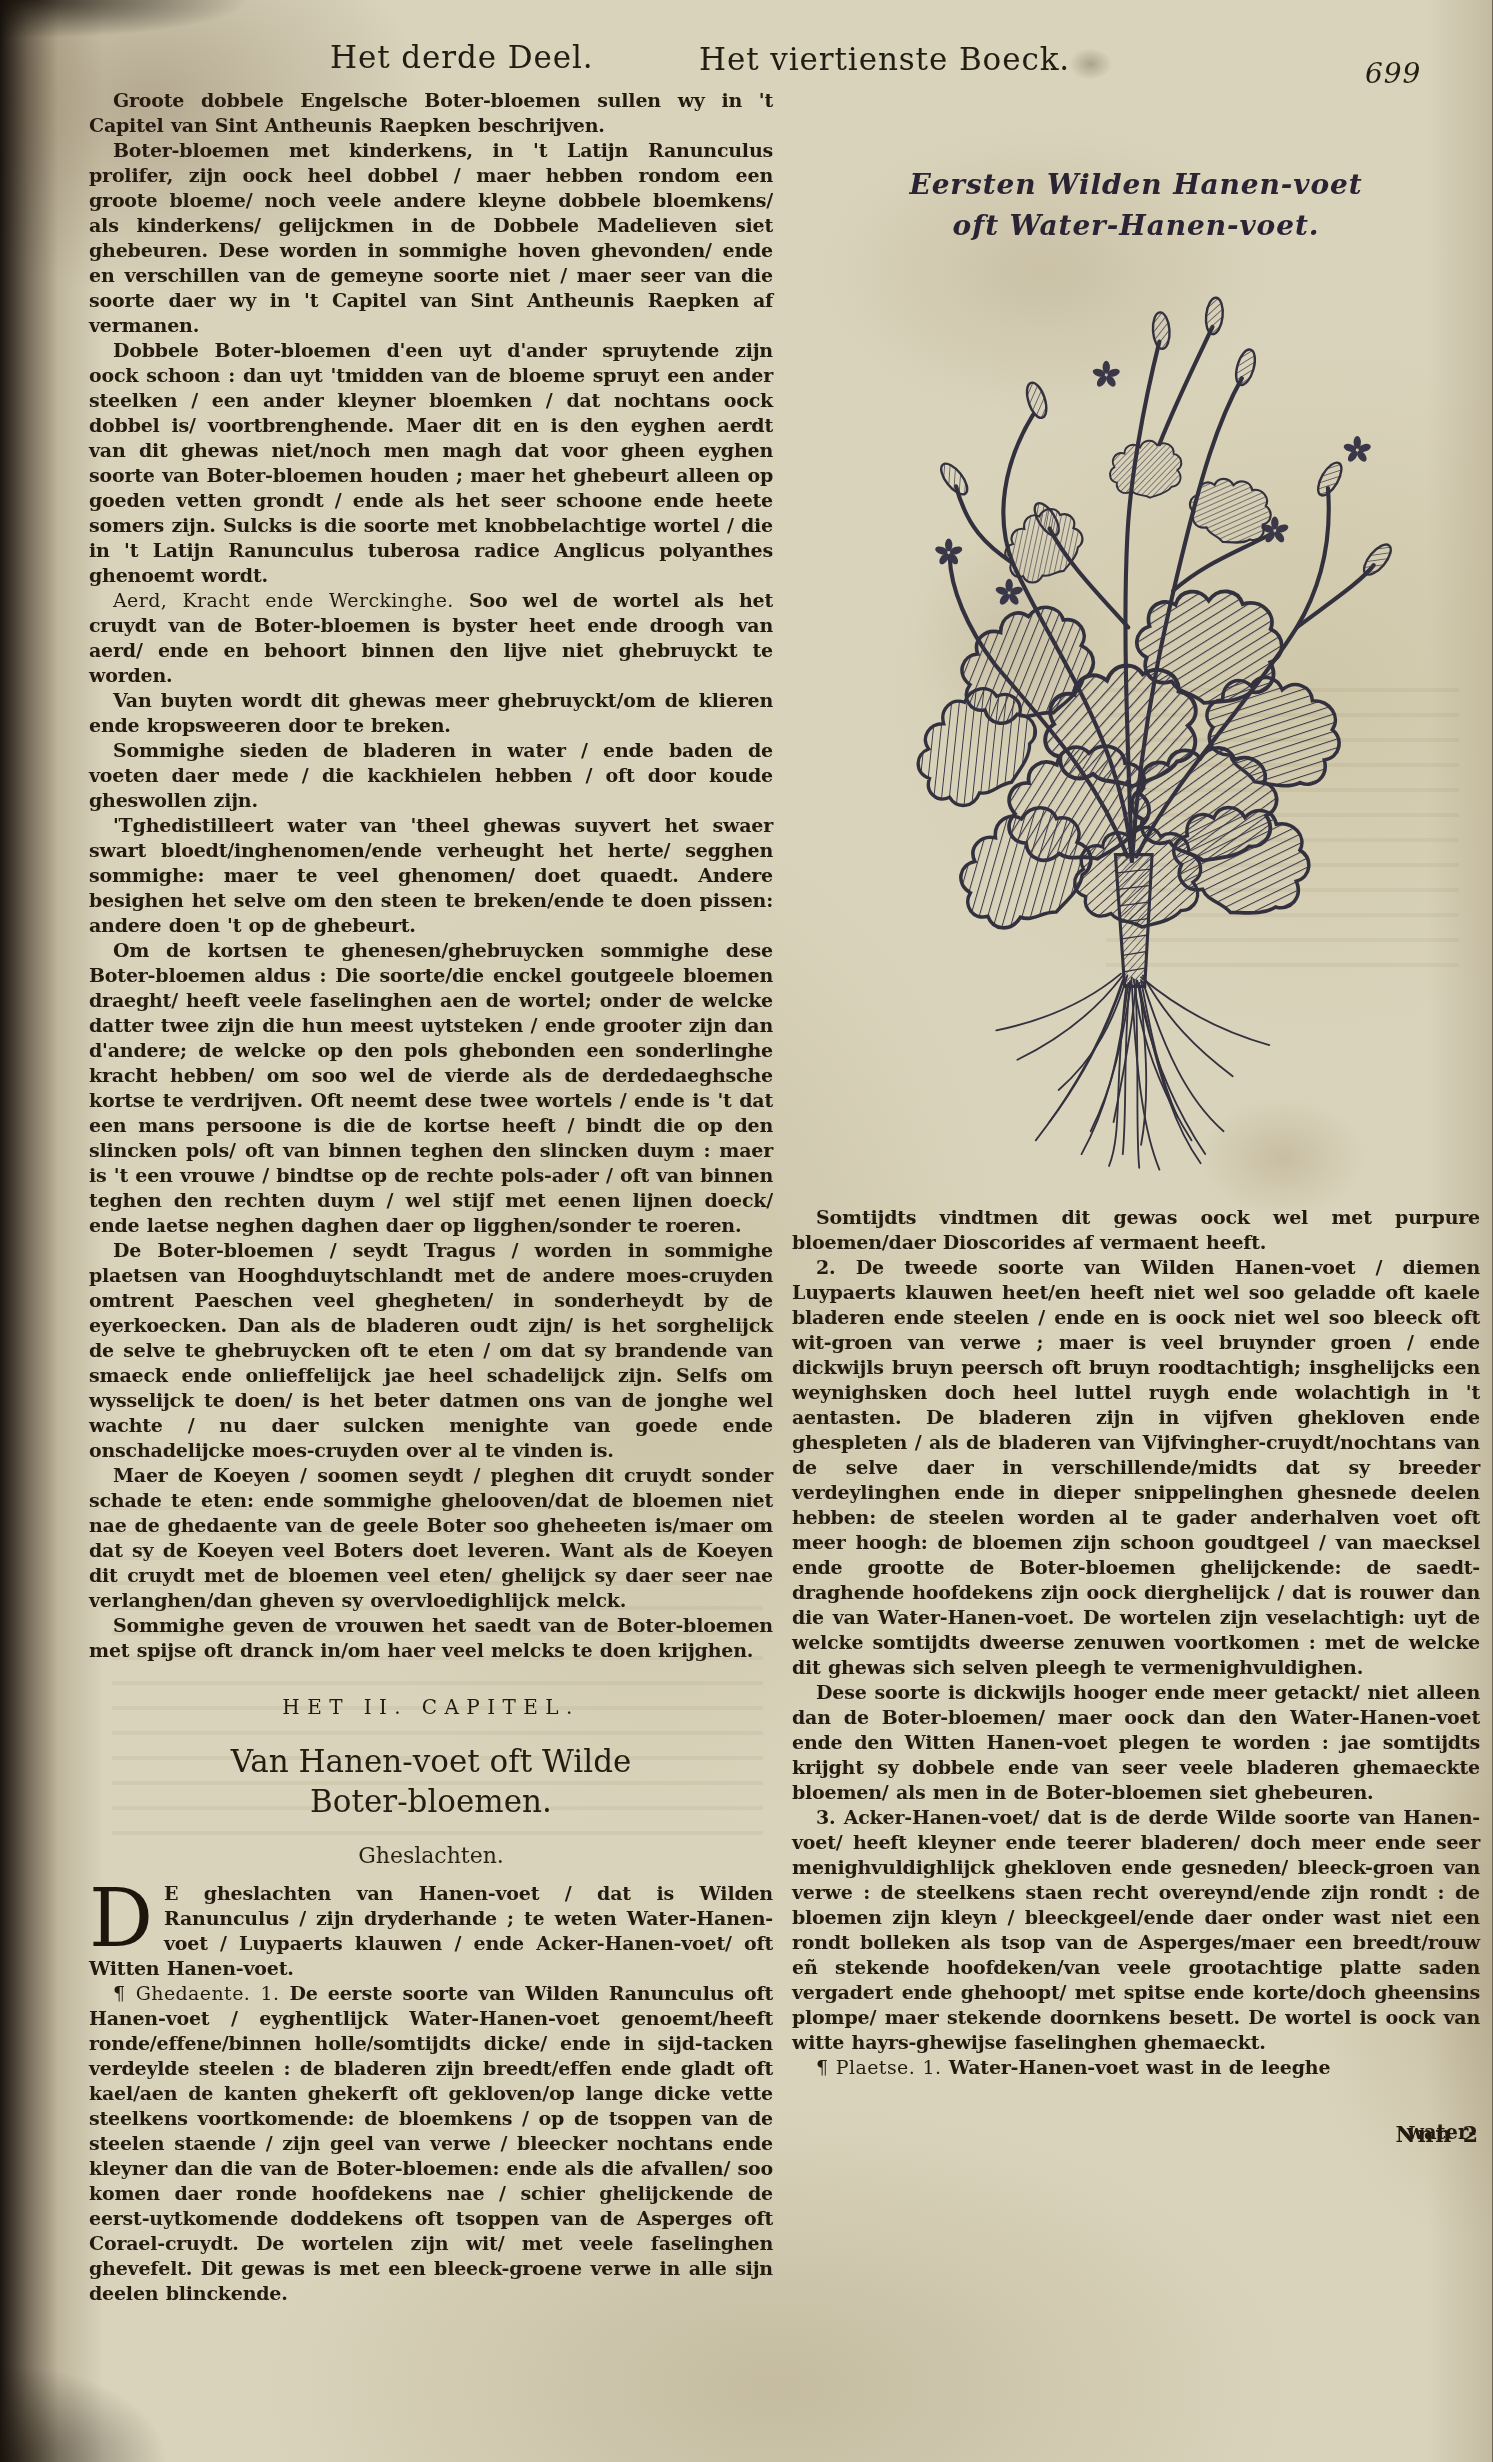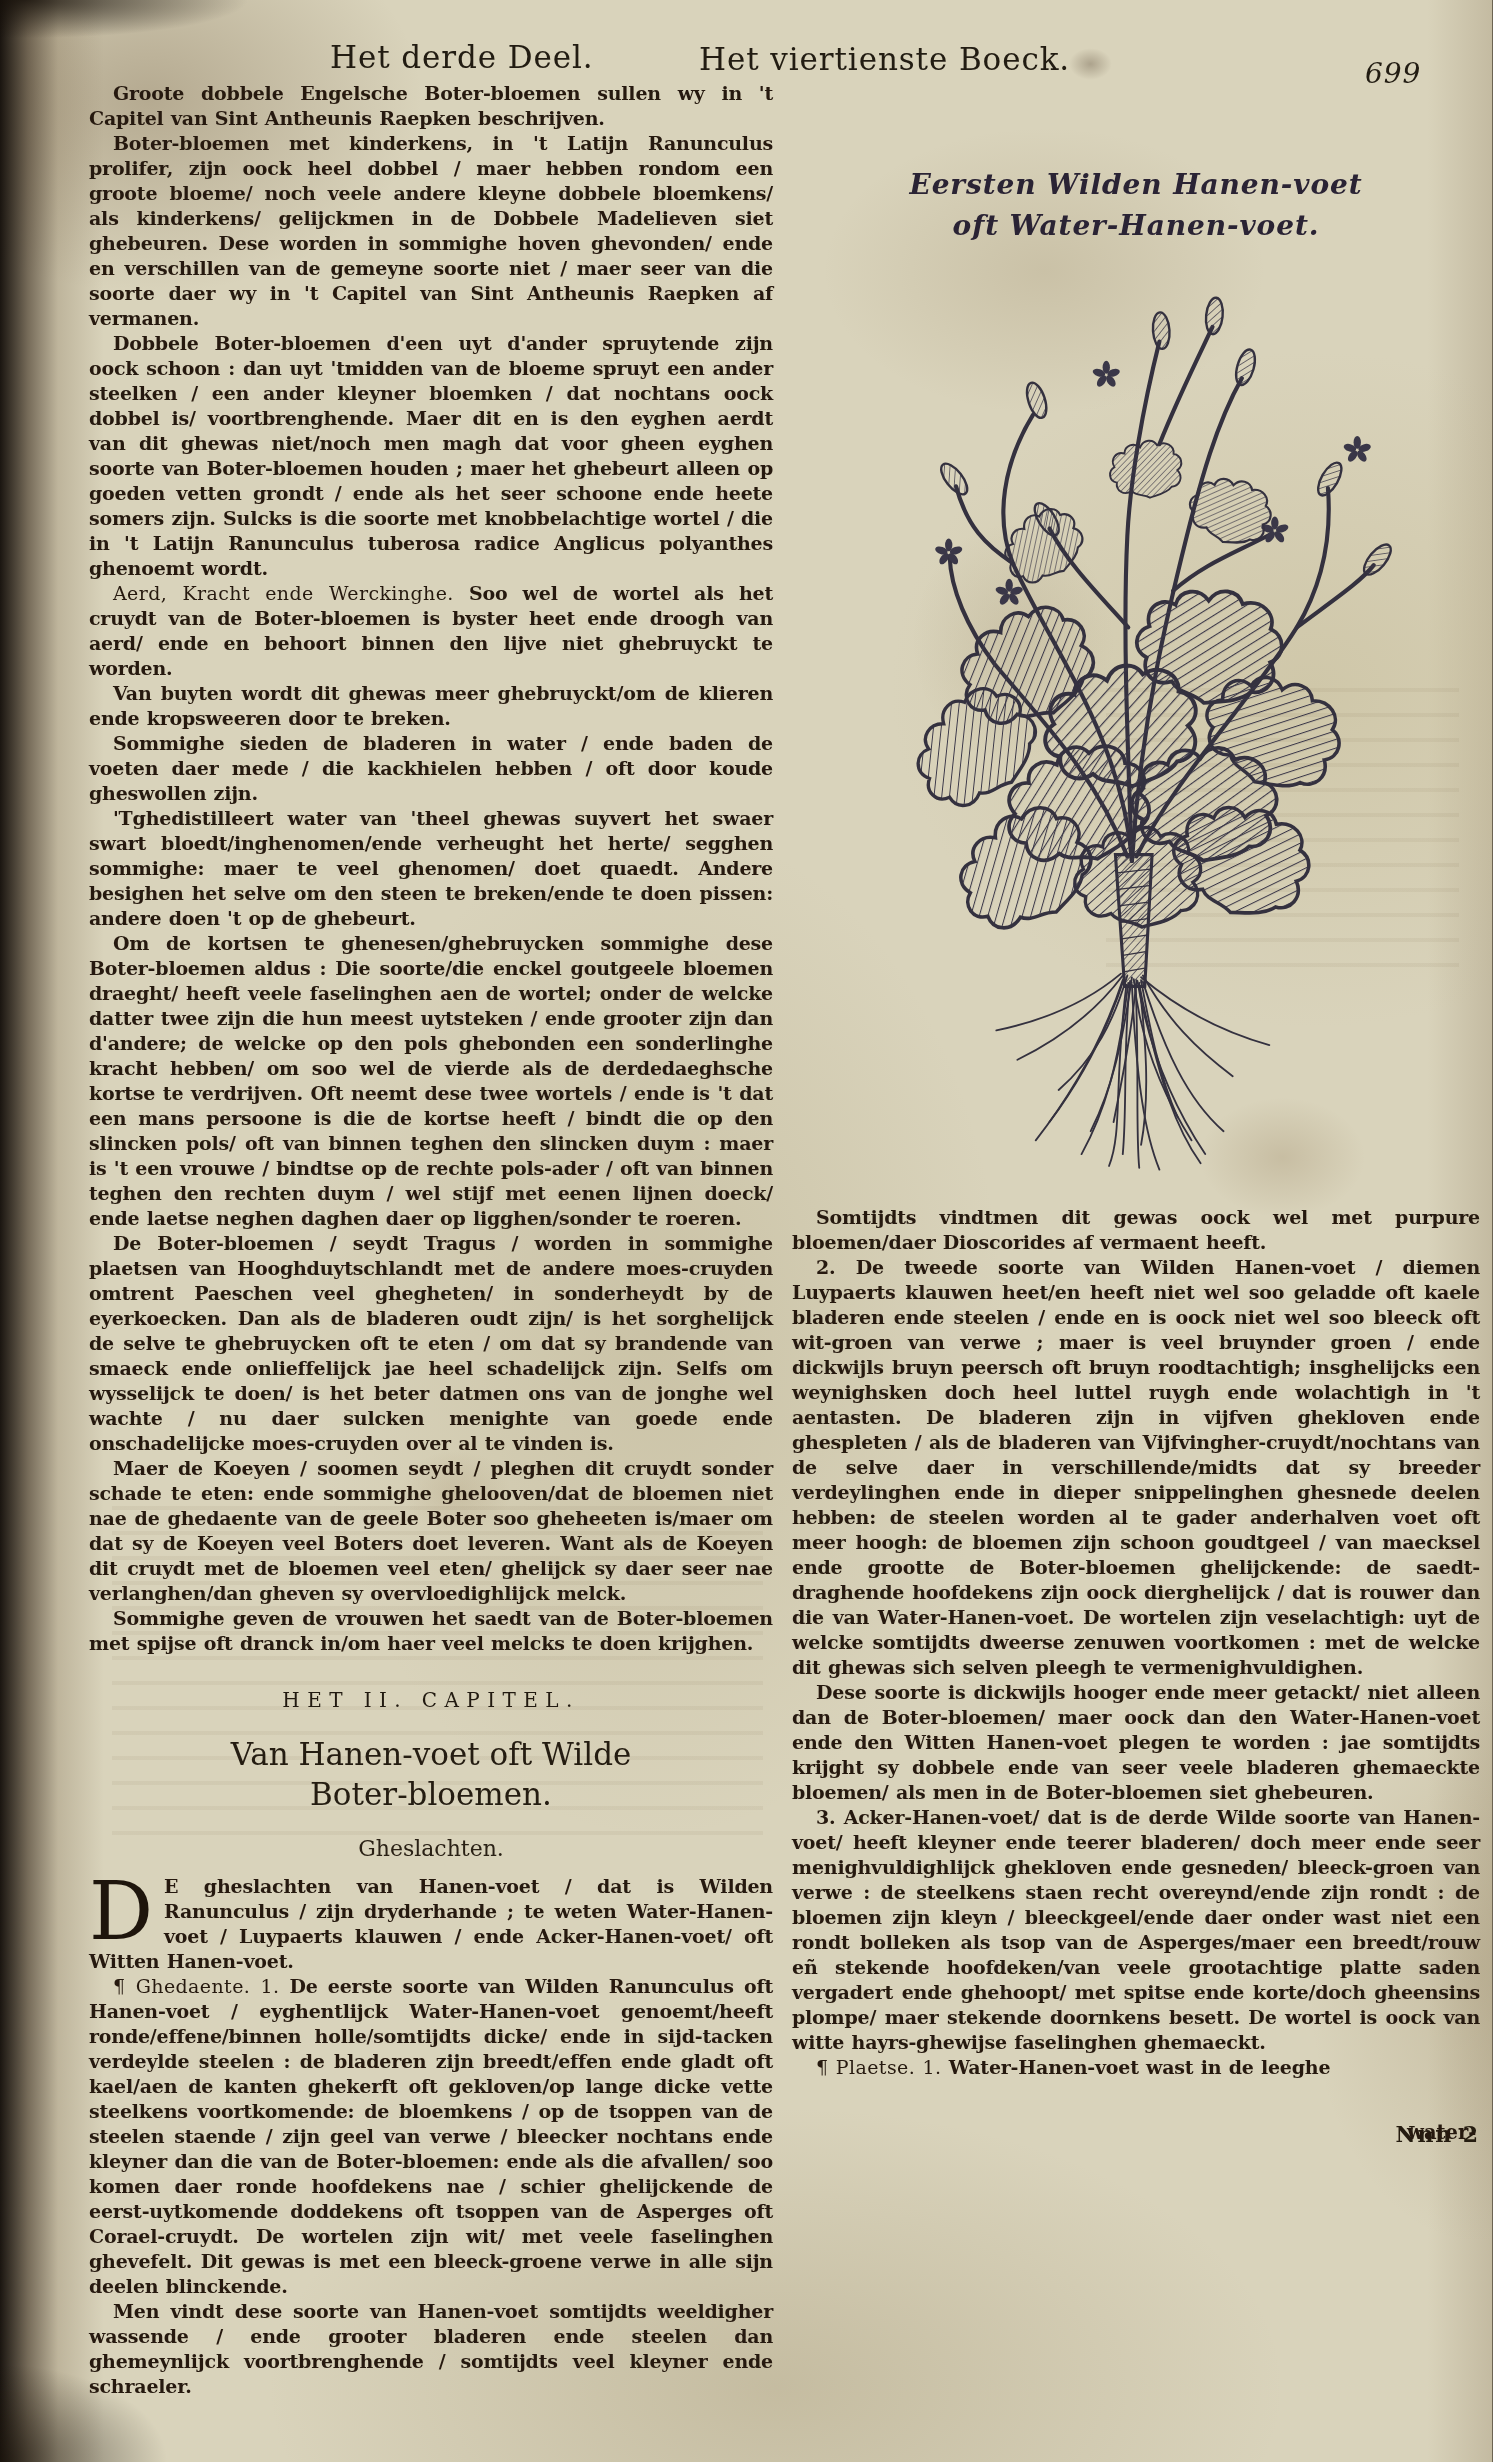--- a/index.html
+++ b/index.html
@@ -32,21 +32,21 @@
     background:repeating-linear-gradient(180deg, rgba(118,98,66,0.14) 0 3.7px, rgba(0,0,0,0) 3.7px 25px);}
   .bleed.b1{left:1106px;top:688px;width:353px;height:279px;}
   .bleed.b2{left:112px;top:1506px;width:651px;height:335px;}
 
   .header{position:absolute;top:39px;left:0;width:100%;height:43px;font-size:31px;letter-spacing:0.9px;color:#221c12;}
   .h-left{position:absolute;left:330px;top:0;}
   .h-right{position:absolute;left:699px;top:1.9px;}
   .h-num{position:absolute;left:1365px;top:18px;font-size:28px;font-style:italic;}
 
   .col{position:absolute;text-align:justify;}
-  .col-left{left:89px;top:81px;width:684px;}
+  .col-left{left:89px;top:88px;width:684px;}
   .col-right{left:792px;top:130px;width:688px;}
 
   .para{margin:0;font-size:19px;line-height:25px;font-weight:700;letter-spacing:-0.2px;
     text-indent:24px;word-spacing:0.9px;color:#26190f;}
   .para .lead{font-weight:400;letter-spacing:0.4px;}
   .para.no-indent{text-indent:0;}
   .dropcap{float:left;font-size:80px;line-height:0.72;padding:9.3px 11px 0 0;font-weight:400;color:#1e150c;}
 
   .chapter-head{margin:32px 0 9.3px 0;text-align:center;font-weight:400;}
   .cap-title{margin:16px;font-size:20px;font-weight:400;letter-spacing:7.4px;color:#221a10;}
@@ -94,21 +94,20 @@
     <p class="para"><span>Sommighe geven de vrouwen het saedt van de Boter-bloemen met spijse oft dranck in/om haer veel melcks te doen krijghen.</span></p>
 
     <div class="chapter-head">
       <h2 class="cap-title">HET II. CAPITEL.</h2>
       <h3 class="cap-sub">Van Hanen-voet oft Wilde Boter-bloemen.</h3>
       <div class="section-label">Gheslachten.</div>
     </div>
 
     <p class="para no-indent"><span class="dropcap">D</span><span>E gheslachten van Hanen-voet / dat is Wilden Ranunculus / zijn dryderhande ; te weten Water-Hanen-voet / Luypaerts klauwen / ende Acker-Hanen-voet/ oft Witten Hanen-voet.</span></p>
     <p class="para"><span class="lead">¶ Ghedaente.  1.  </span><span>De eerste soorte van Wilden Ranunculus oft Hanen-voet / eyghentlijck Water-Hanen-voet genoemt/heeft ronde/effene/binnen holle/somtijdts dicke/ ende in sijd-tacken verdeylde steelen : de bladeren zijn breedt/effen ende gladt oft kael/aen de kanten ghekerft oft gekloven/op lange dicke vette steelkens voortkomende: de bloemkens / op de tsoppen van de steelen staende / zijn geel van verwe / bleecker nochtans ende kleyner dan die van de Boter-bloemen: ende als die afvallen/ soo komen daer ronde hoofdekens nae / schier ghelijckende de eerst-uytkomende doddekens oft tsoppen van de Asperges oft Corael-cruydt. De wortelen zijn wit/ met veele faselinghen ghevefelt. Dit gewas is met een bleeck-groene verwe in alle sijn deelen blinckende.</span></p>
-    <p class="para"><span>Men vindt dese soorte van Hanen-voet somtijdts weeldigher wassende / ende grooter bladeren ende steelen dan ghemeynlijck voortbrenghende / somtijdts veel kleyner ende schraeler.</span></p>
   </section>
 
   <section class="col col-right">
     <div class="fig-caption">
       <div>Eersten Wilden Hanen-voet</div>
       <div>oft Water-Hanen-voet.</div>
     </div>
 
     <div class="figure">
       <svg viewBox="0 0 690 1000" width="641" height="916" xmlns="http://www.w3.org/2000/svg">

